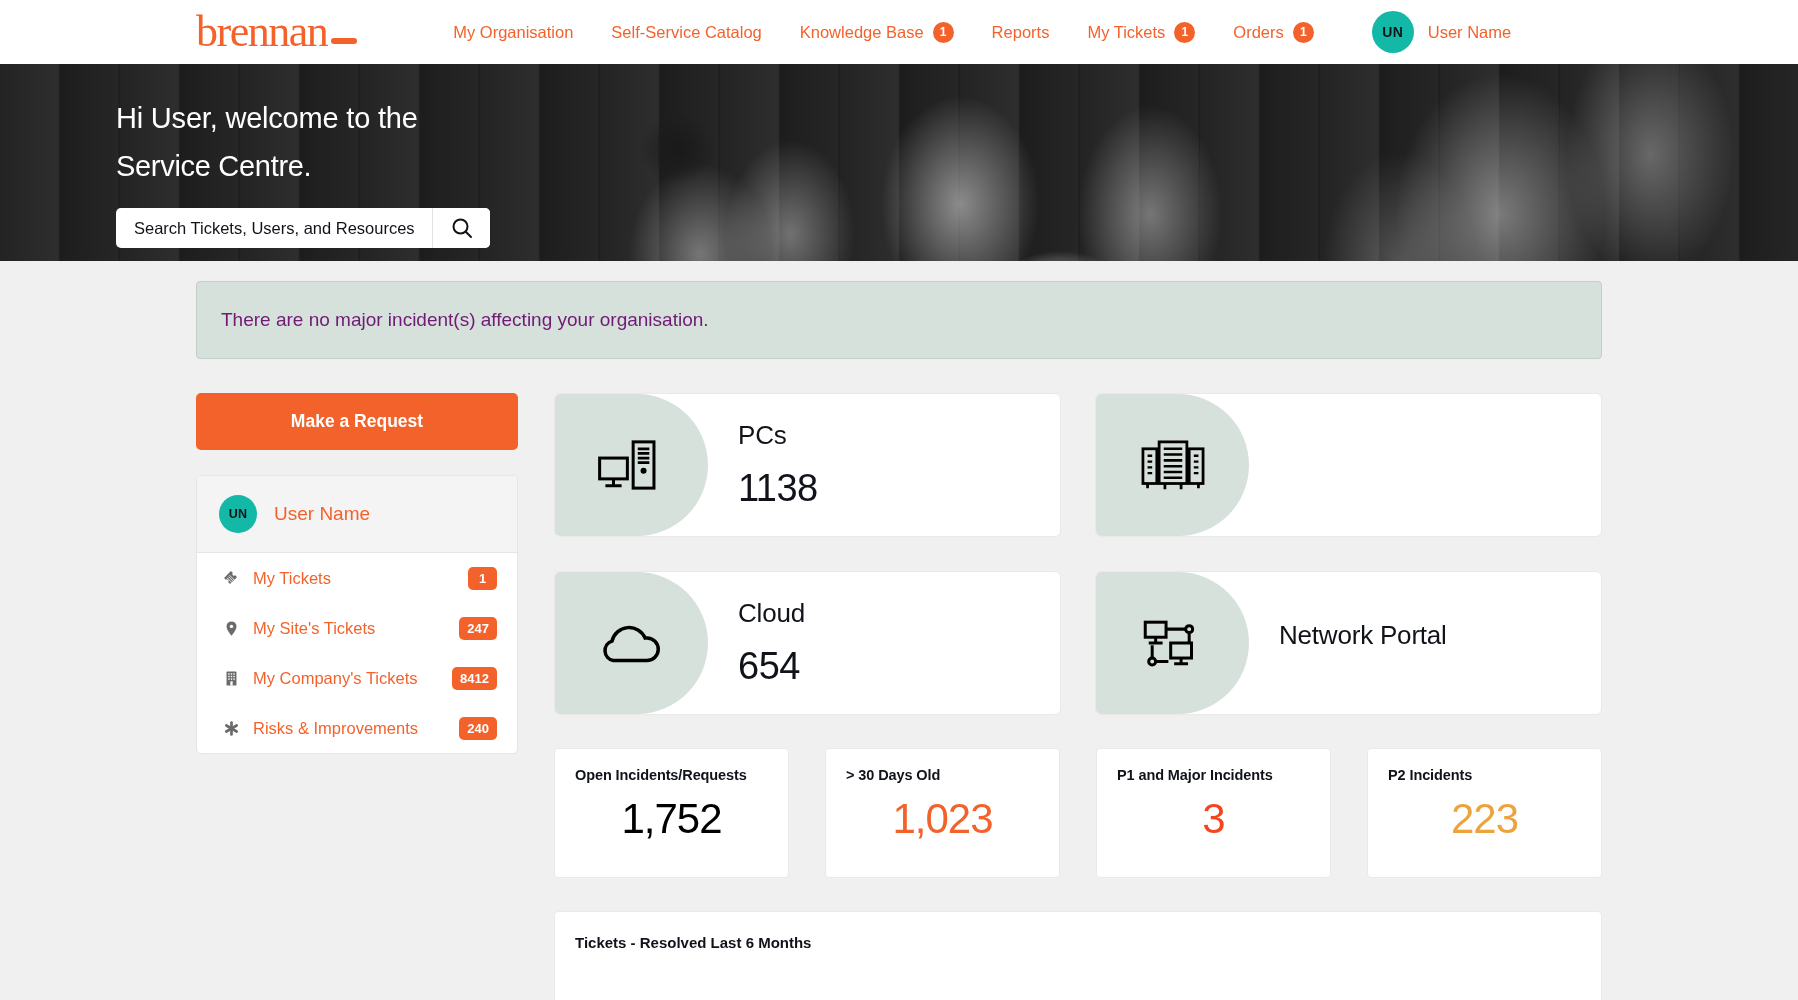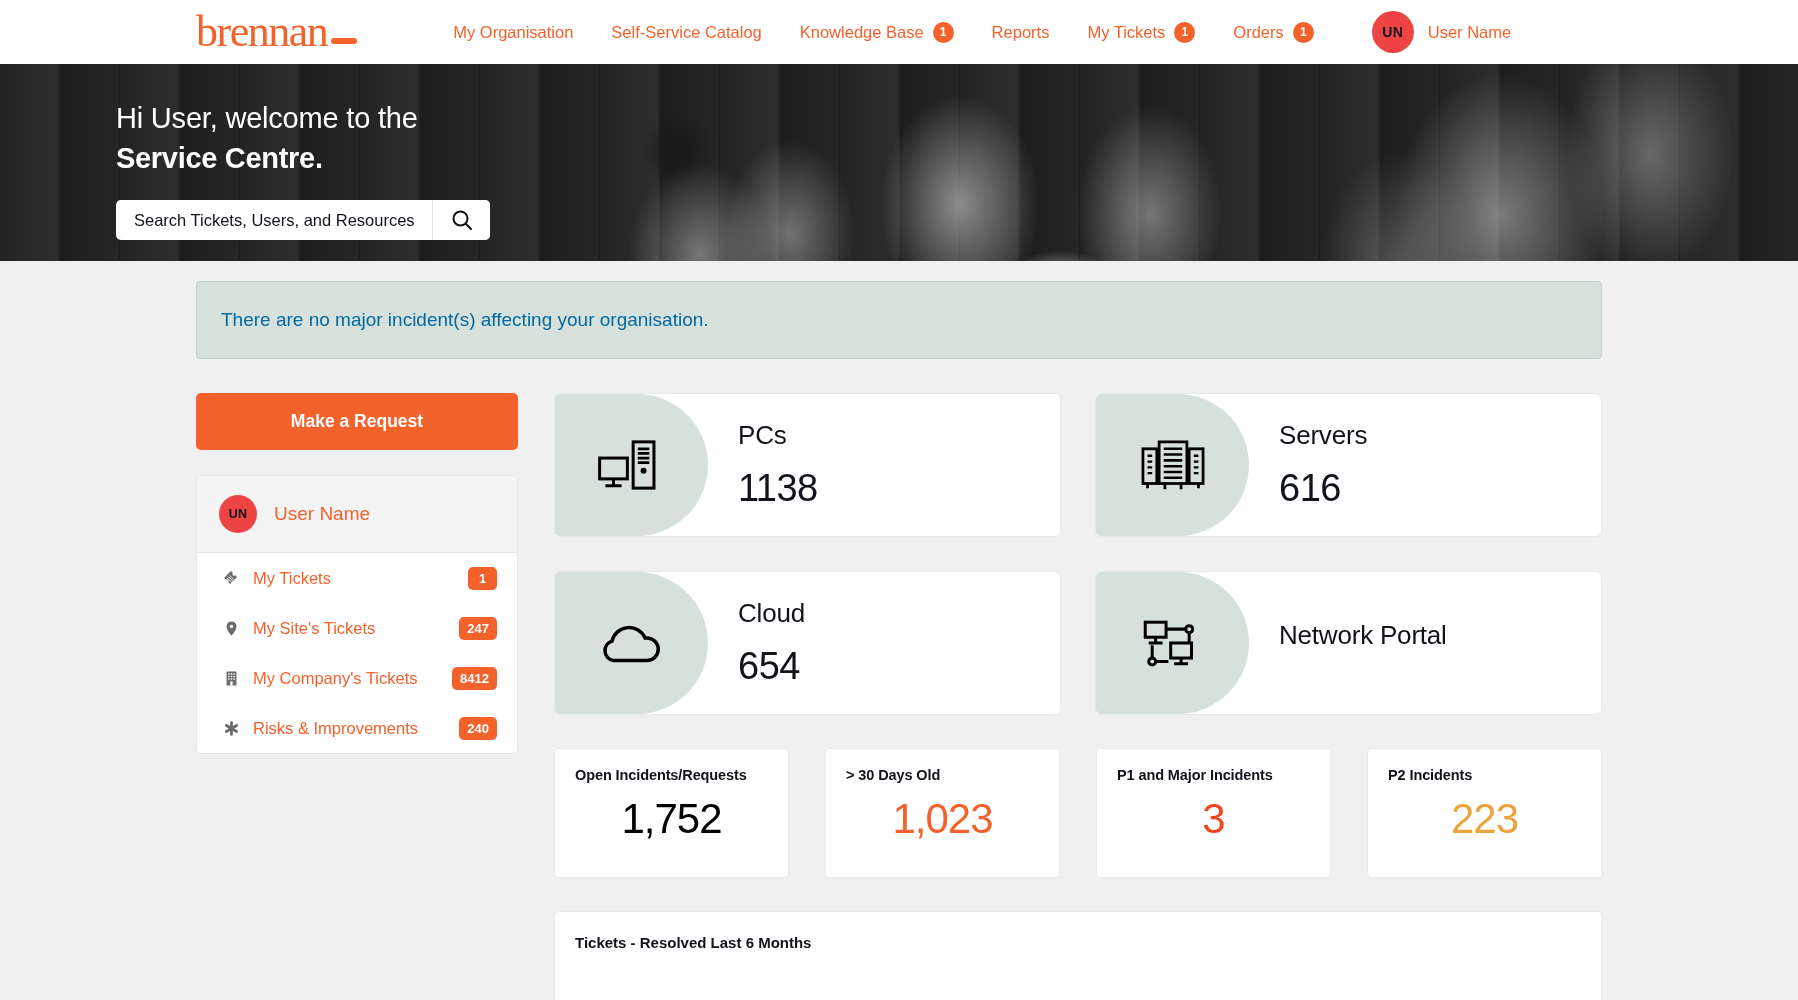--- a/index.html
+++ b/index.html
@@ -72,21 +72,21 @@
   .user-block {
     display: flex;
     align-items: center;
     gap: 14px;
     margin-left: 58px;
   }
   .avatar {
     width: 42px;
     height: 42px;
     border-radius: 50%;
-    background: #ef4444;
+    background: #14b8a6;
     display: flex;
     align-items: center;
     justify-content: center;
     font-size: 14px;
     font-weight: 700;
     color: #11131a;
     letter-spacing: 0.3px;
   }
   .user-name {
     color: #f4622c;
@@ -129,22 +129,22 @@
   }
   .hero-title {
     color: #ffffff;
     font-size: 29px;
     line-height: 1.0;
     font-weight: 400;
     letter-spacing: -0.2px;
   }
   .hero-title-strong {
     display: block;
-    font-weight: 700;
-    margin-top: 11px;
+    font-weight: 400;
+    margin-top: 19px;
     letter-spacing: -0.3px;
   }
   .searchbar {
     margin-top: 27px;
     width: 374px;
     height: 40px;
     background: #ffffff;
     border-radius: 5px;
     display: flex;
     align-items: center;
@@ -181,21 +181,21 @@
   }
   .alert {
     margin-top: 20px;
     background: #d7e1dc;
     border: 1px solid #c2cec8;
     border-radius: 4px;
     height: 78px;
     display: flex;
     align-items: center;
     padding-left: 24px;
-    color: #0369a1;
+    color: #701a75;
     font-size: 19px;
   }
 
   .columns {
     display: flex;
     gap: 36px;
     margin-top: 34px;
   }
   .sidebar { width: 322px; flex: 0 0 322px; }
 
@@ -538,24 +538,20 @@
                 <line x1="50" y1="29" x2="54" y2="29"></line>
                 <line x1="50" y1="34" x2="54" y2="34"></line>
                 <line x1="50" y1="39" x2="54" y2="39"></line>
               </g>
               <line x1="10" y1="48" x2="10" y2="52"></line>
               <line x1="54" y1="48" x2="54" y2="52"></line>
               <line x1="25" y1="48" x2="25" y2="53"></line>
               <line x1="39" y1="48" x2="39" y2="53"></line>
             </svg>
           </div>
-          <div class="tile-body">
-            <div class="tile-title">Servers</div>
-            <div class="tile-value">616</div>
-          </div>
         </div>
 
         <div class="tile">
           <div class="tile-blob">
             <svg width="80" height="80" viewBox="0 0 64 64" fill="none" stroke="#000" stroke-width="2.8">
               <path d="M17 46h27a9 9 0 0 0 0-18 10 10 0 0 0-1.5.1A14 14 0 0 0 16 30.5 8 8 0 0 0 17 46z"></path>
             </svg>
           </div>
           <div class="tile-body">
             <div class="tile-title">Cloud</div>

